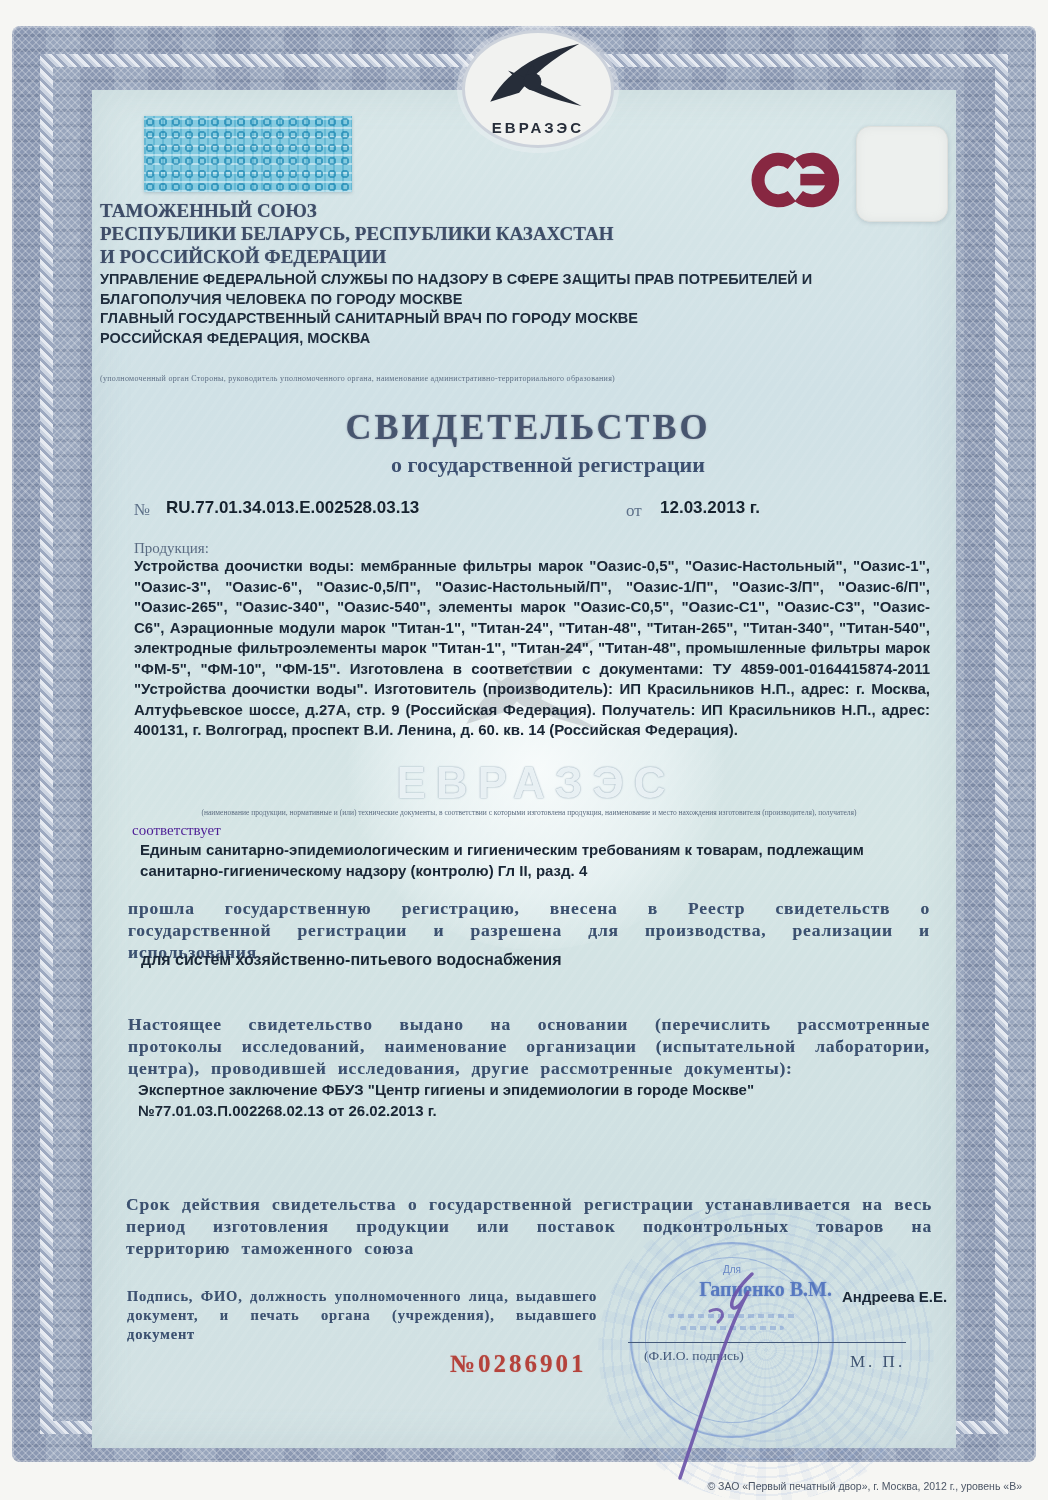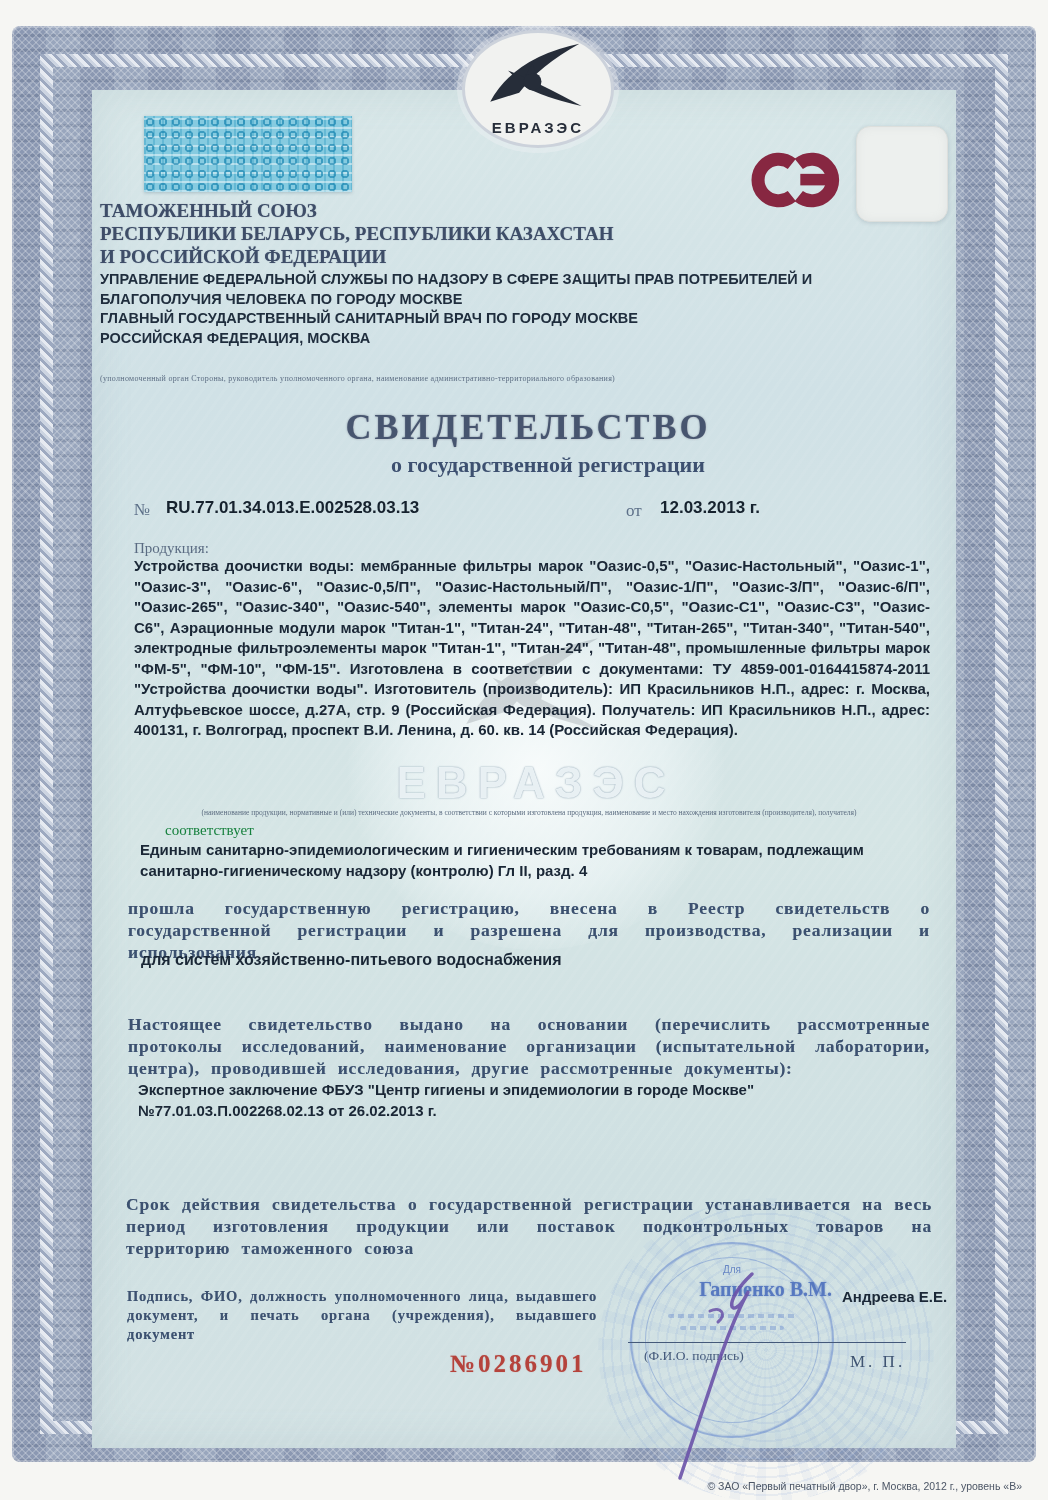--- a/index.html
+++ b/index.html
@@ -60,21 +60,21 @@
   .numrow .num{position:absolute;left:32px;top:0;}
   .numrow .ot{position:absolute;left:492px;top:3px;font-family:"Liberation Serif",serif;color:#5c6f88;font-weight:normal;}
   .numrow .date{position:absolute;left:526px;top:0;}
   
   .sans-dark{font-family:"Liberation Sans",sans-serif;color:#1a2736;font-weight:600;}
   .label-slate{position:absolute;left:134px;top:540px;font-size:15px;color:#5a6b82;z-index:3;}
   .product-text{position:absolute;left:134px;top:556px;width:796px;font-size:15px;
     line-height:20.5px;text-align:justify;z-index:3;}
   .product-note{position:absolute;left:120px;right:110px;top:808px;font-size:7.5px;
     color:#5b6c80;text-align:center;z-index:3;}
-  .sootv{position:absolute;left:132px;top:822px;font-size:15px;color:#15803d;z-index:3;margin-left:33px;}
+  .sootv{position:absolute;left:132px;top:822px;font-size:15px;color:#4c1d95;z-index:3;}
   .compliance{position:absolute;left:140px;top:839px;width:740px;font-size:15px;line-height:21px;z-index:3;}
   .serif-par{position:absolute;font-size:17.5px;line-height:22px;color:#3c5170;font-weight:600;
     text-align:justify;letter-spacing:.8px;word-spacing:6px;z-index:3;
     text-shadow:0 0 .5px rgba(60,81,112,.4);}
   .registered{left:128px;top:897px;width:802px;}
   .scope{position:absolute;left:141px;top:951px;font-size:16px;z-index:3;}
   .basis{left:128px;top:1013px;width:802px;}
   .docs{position:absolute;left:138px;top:1080px;width:720px;font-size:15px;line-height:20.5px;z-index:3;}
   .validity{left:126px;top:1193px;width:806px;}
   .sig-caption{left:127px;top:1287px;width:470px;font-size:14.5px;line-height:19px;word-spacing:3px;}

